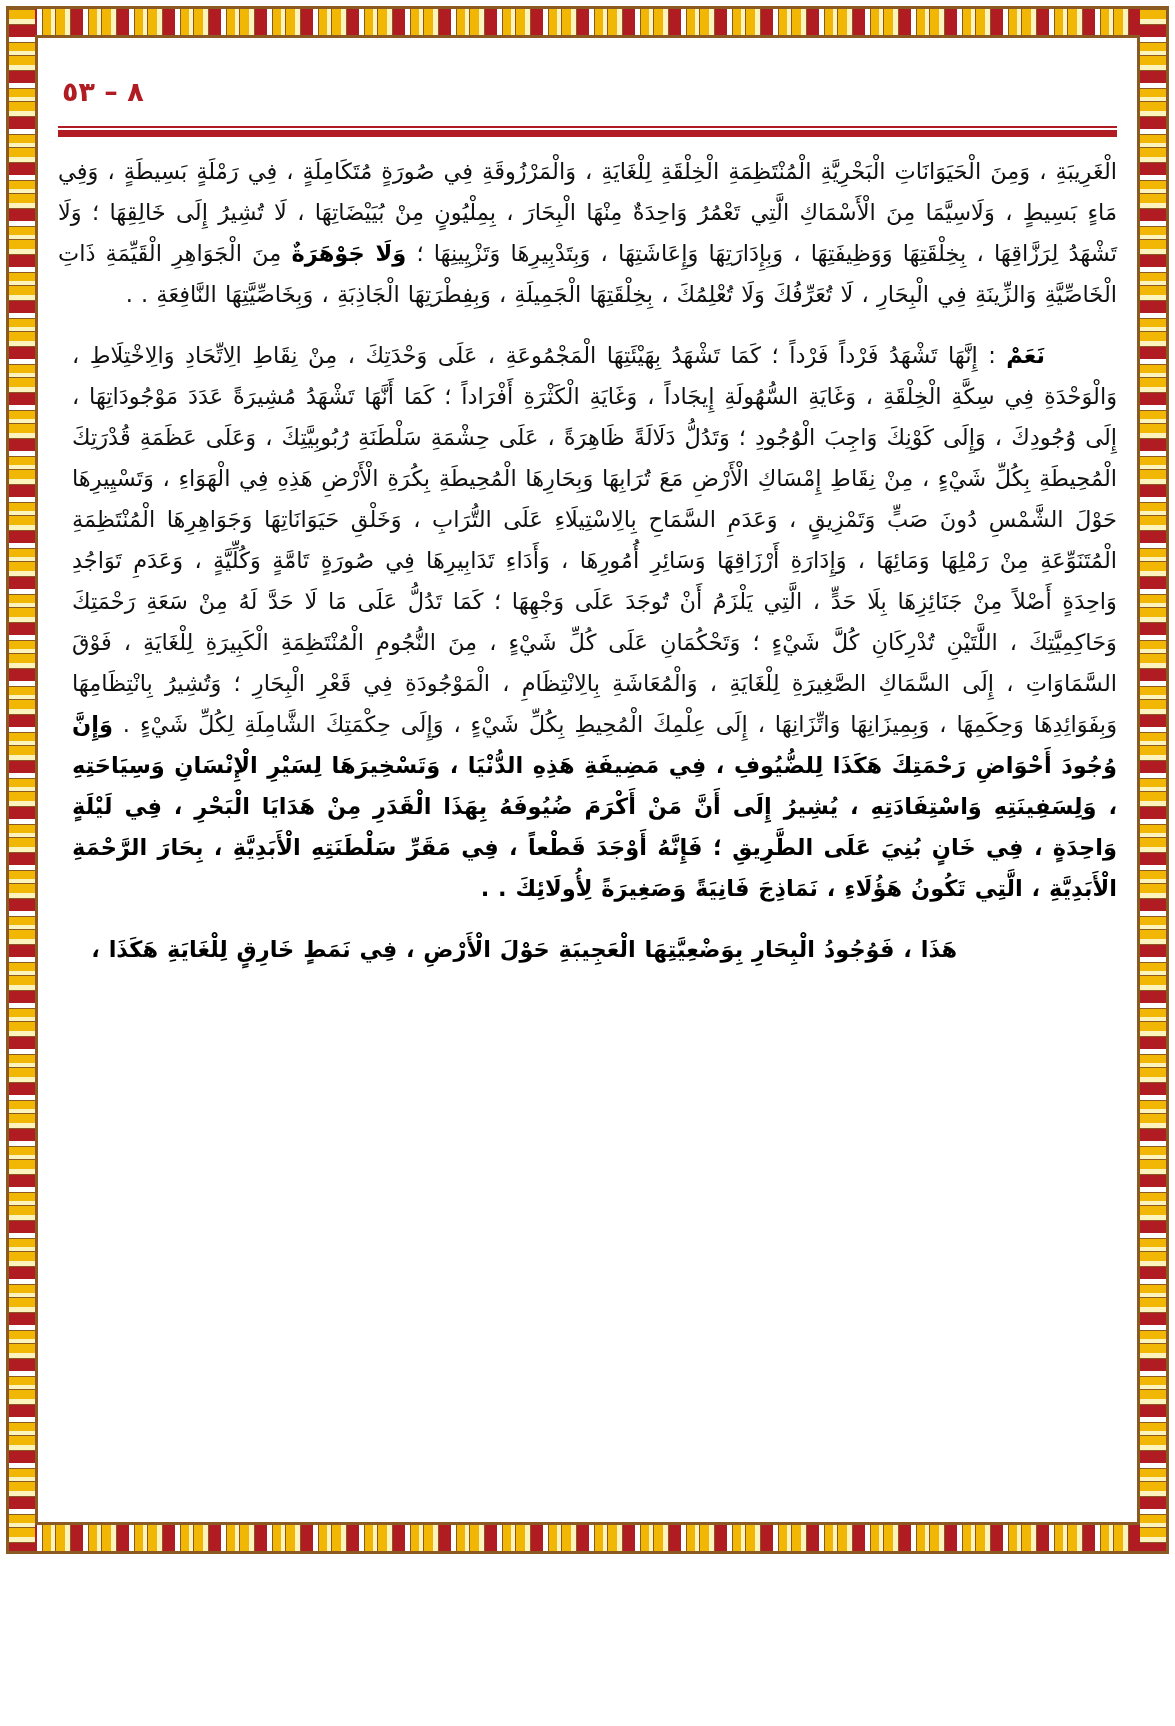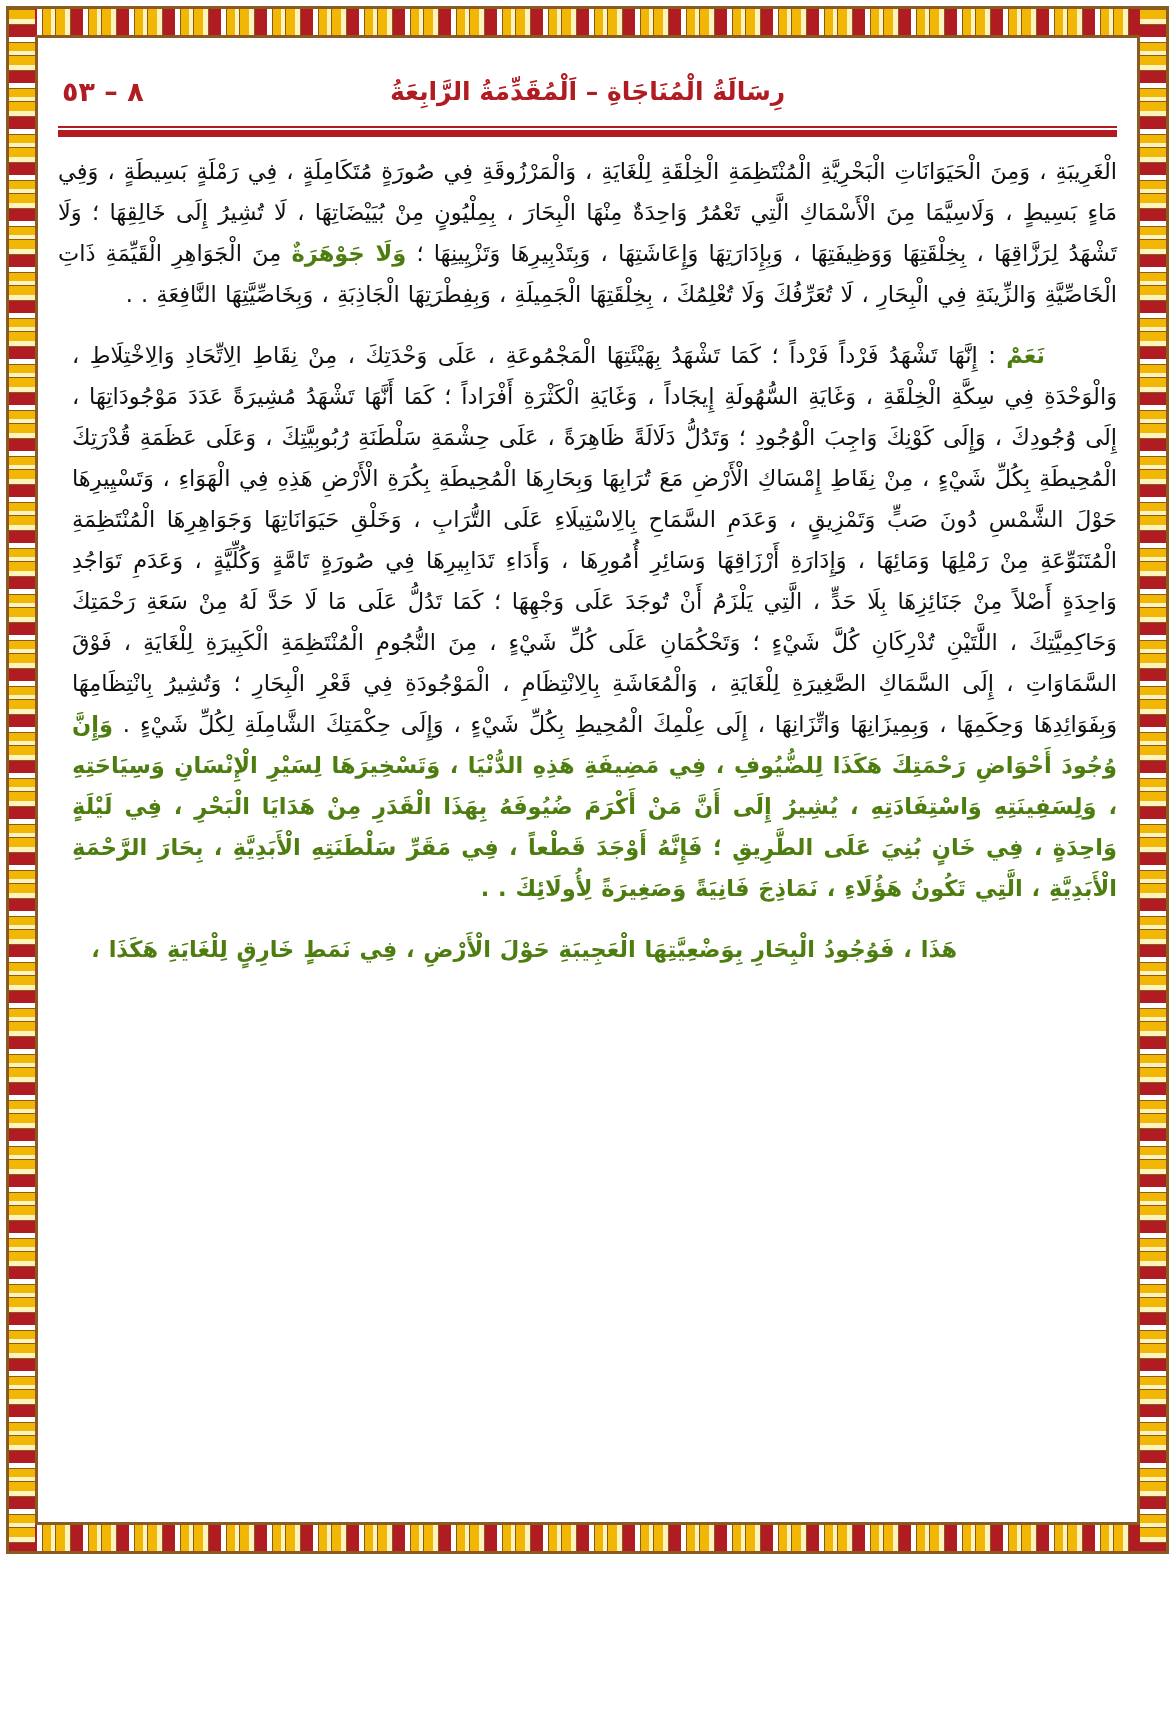--- a/index.html
+++ b/index.html
@@ -173,41 +173,40 @@
     font-weight: bold;
   }
 
   p.para.closing {
     text-indent: 160px;
     text-align-last: right;
     margin-bottom: 8px;
   }
 
   .rd {
-    color: #4d7c0f;
+    color: #000000;
     font-weight: bold;
   }
 </style>
 </head>
 <body>
 
 <div class="page">
 
   <div class="frame-outer"></div>
   <div class="chain chain-h chain-top"></div>
   <div class="chain chain-h chain-bottom"></div>
   <div class="chain chain-v chain-left"></div>
   <div class="chain chain-v chain-right"></div>
   <div class="frame-inner"></div>
 
   <div class="content">
 
     <div class="header-row">
       <div class="page-number">٨ – ٥٣</div>
-      <div class="page-title">رِسَالَةُ الْمُنَاجَاةِ – اَلْمُقَدِّمَةُ الرَّابِعَةُ</div>
     </div>
 
     <div class="rule-group">
       <div class="rule-thin"></div>
       <div class="rule-thick"></div>
     </div>
 
     <div class="body">
 
       <p class="para last-natural"><span>الْغَرِيبَةِ ، وَمِنَ الْحَيَوَانَاتِ الْبَحْرِيَّةِ الْمُنْتَظِمَةِ الْخِلْقَةِ لِلْغَايَةِ ، وَالْمَرْزُوقَةِ فِي صُورَةٍ مُتَكَامِلَةٍ ، فِي رَمْلَةٍ بَسِيطَةٍ ، وَفِي مَاءٍ بَسِيطٍ ، وَلَاسِيَّمَا مِنَ الْأَسْمَاكِ الَّتِي تَعْمُرُ وَاحِدَةٌ مِنْهَا الْبِحَارَ ، بِمِلْيُونٍ مِنْ بُيَيْضَاتِهَا ، لَا تُشِيرُ إِلَى خَالِقِهَا ؛ وَلَا تَشْهَدُ لِرَزَّاقِهَا ، بِخِلْقَتِهَا وَوَظِيفَتِهَا ، وَبِإِدَارَتِهَا وَإِعَاشَتِهَا ، وَبِتَدْبِيرِهَا وَتَزْيِينِهَا ؛ </span><span class="rd">وَلَا جَوْهَرَةٌ</span><span> مِنَ الْجَوَاهِرِ الْقَيِّمَةِ ذَاتِ الْخَاصِّيَّةِ وَالزِّينَةِ فِي الْبِحَارِ ، لَا تُعَرِّفُكَ وَلَا تُعْلِمُكَ ، بِخِلْقَتِهَا الْجَمِيلَةِ ، وَبِفِطْرَتِهَا الْجَاذِبَةِ ، وَبِخَاصِّيَّتِهَا النَّافِعَةِ . .</span></p>

